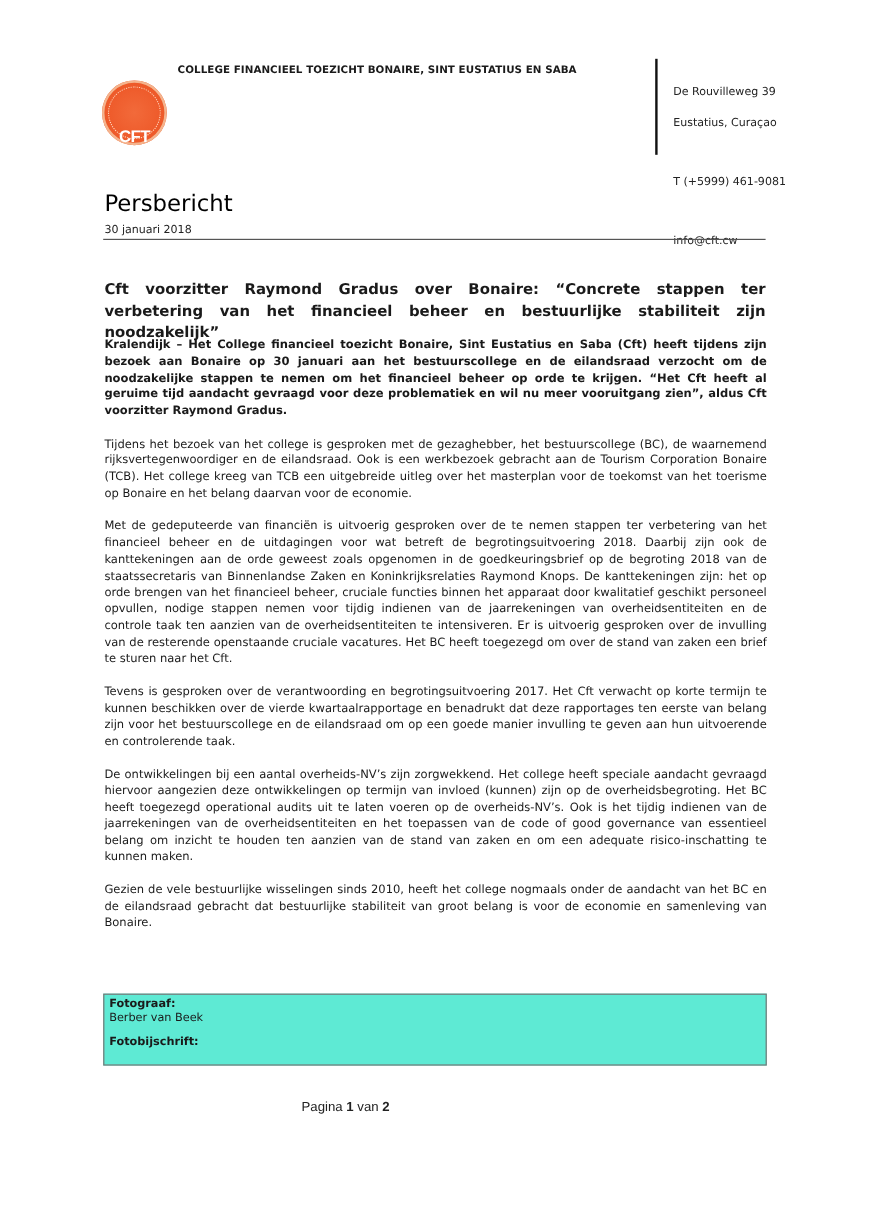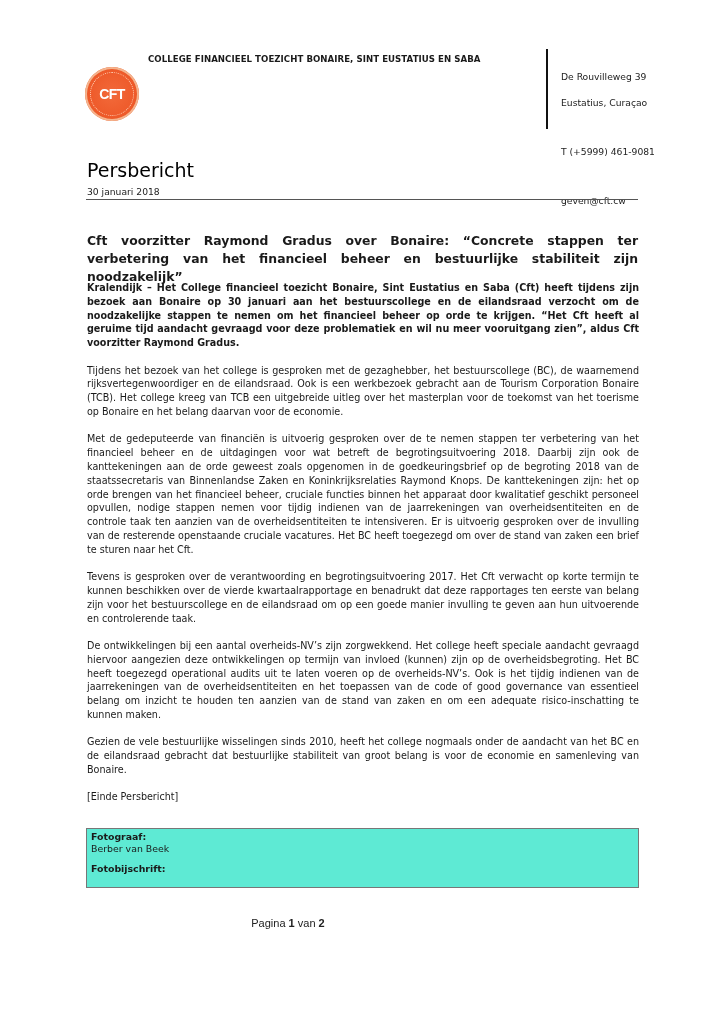--- a/index.html
+++ b/index.html
@@ -1,20 +1,20 @@
 <!DOCTYPE html>
 <html><head>
 <meta charset="utf-8">
 <style>
   html, body { margin: 0; padding: 0; background: #ffffff; }
   body { width: 724px; height: 1024px; position: relative; overflow: hidden;
          font-family: "DejaVu Sans", sans-serif; color: #1a1a1a; }
   .logo { position: absolute; left: 85px; top: 67px; width: 54px; height: 54px; border-radius: 50%;
           background: radial-gradient(circle, #f26a3a 0%, #ee5a2a 60%, #e85a22 100%);
-          box-shadow: 0 0 0 2px #f4b48e inset; display: flex; align-items: center; justify-content: center; }
+          box-shadow: 0 0 0 2px #f4b48e inset; display: flex; align-items: flex-end; justify-content: center; }
   .logo .ring { position: absolute; inset: 5px; border-radius: 50%; border: 1.5px dotted #ffd2b8; }
   .logo .txt { color: #fff; font-weight: bold; font-size: 14px; font-family: "Liberation Sans", sans-serif; position: relative; letter-spacing: -0.5px; }
   .org { position: absolute; left: 148px; top: 54px; font-size: 8.6px; font-weight: bold; letter-spacing: 0.05px; }
   .vline { position: absolute; left: 546px; top: 49px; width: 2px; height: 80px; background: #111; }
   .addr { position: absolute; left: 561px; top: 57px; font-size: 9.2px; line-height: 12px; color: #222; }
   .addr div { white-space: nowrap; margin-top: 14px; }
   .addr .gap { height: 9px; }
   .ptitle { position: absolute; left: 87px; top: 159px; font-size: 19px; color: #000000; }
   .pdate { position: absolute; left: 87px; top: 186px; font-size: 9.2px; color: #222; }
   .hr { position: absolute; left: 86px; top: 199px; width: 552px; height: 1px; background: #555; }
@@ -39,37 +39,36 @@
 <div class="org">COLLEGE FINANCIEEL TOEZICHT BONAIRE, SINT EUSTATIUS EN SABA</div>
 
 <div class="vline"></div>
 
 <div class="addr">
   <div>De Rouvilleweg 39</div>
   <div>Eustatius, Curaçao</div>
   <div class="gap"></div>
   <div>T (+5999) 461-9081</div>
   <div class="gap"></div>
-  <div>geven@cft.cw</div>
+  <div>info@cft.cw</div>
 </div>
 
 <div class="ptitle">Persbericht</div>
 <div class="pdate">30 januari 2018</div>
 <div class="hr"></div>
 
 <div class="headline">Cft voorzitter Raymond Gradus over Bonaire: “Concrete stappen ter verbetering van het financieel beheer en bestuurlijke stabiliteit zijn noodzakelijk”</div>
 
 <div class="content">
   <p class="lead">Kralendijk – Het College financieel toezicht Bonaire, Sint Eustatius en Saba (Cft) heeft tijdens zijn bezoek aan Bonaire op 30 januari aan het bestuurscollege en de eilandsraad verzocht om de noodzakelijke stappen te nemen om het financieel beheer op orde te krijgen. “Het Cft heeft al geruime tijd aandacht gevraagd voor deze problematiek en wil nu meer vooruitgang zien”, aldus Cft voorzitter Raymond Gradus.</p>
   <p>Tijdens het bezoek van het college is gesproken met de gezaghebber, het bestuurscollege (BC), de waarnemend rijksvertegenwoordiger en de eilandsraad. Ook is een werkbezoek gebracht aan de Tourism Corporation Bonaire (TCB). Het college kreeg van TCB een uitgebreide uitleg over het masterplan voor de toekomst van het toerisme op Bonaire en het belang daarvan voor de economie.</p>
   <p>Met de gedeputeerde van financiën is uitvoerig gesproken over de te nemen stappen ter verbetering van het financieel beheer en de uitdagingen voor wat betreft de begrotingsuitvoering 2018. Daarbij zijn ook de kanttekeningen aan de orde geweest zoals opgenomen in de goedkeuringsbrief op de begroting 2018 van de staatssecretaris van Binnenlandse Zaken en Koninkrijksrelaties Raymond Knops. De kanttekeningen zijn: het op orde brengen van het financieel beheer, cruciale functies binnen het apparaat door kwalitatief geschikt personeel opvullen, nodige stappen nemen voor tijdig indienen van de jaarrekeningen van overheidsentiteiten en de controle taak ten aanzien van de overheidsentiteiten te intensiveren. Er is uitvoerig gesproken over de invulling van de resterende openstaande cruciale vacatures. Het BC heeft toegezegd om over de stand van zaken een brief te sturen naar het Cft.</p>
   <p>Tevens is gesproken over de verantwoording en begrotingsuitvoering 2017. Het Cft verwacht op korte termijn te kunnen beschikken over de vierde kwartaalrapportage en benadrukt dat deze rapportages ten eerste van belang zijn voor het bestuurscollege en de eilandsraad om op een goede manier invulling te geven aan hun uitvoerende en controlerende taak.</p>
   <p>De ontwikkelingen bij een aantal overheids-NV’s zijn zorgwekkend. Het college heeft speciale aandacht gevraagd hiervoor aangezien deze ontwikkelingen op termijn van invloed (kunnen) zijn op de overheidsbegroting. Het BC heeft toegezegd operational audits uit te laten voeren op de overheids-NV’s. Ook is het tijdig indienen van de jaarrekeningen van de overheidsentiteiten en het toepassen van de code of good governance van essentieel belang om inzicht te houden ten aanzien van de stand van zaken en om een adequate risico-inschatting te kunnen maken.</p>
   <p>Gezien de vele bestuurlijke wisselingen sinds 2010, heeft het college nogmaals onder de aandacht van het BC en de eilandsraad gebracht dat bestuurlijke stabiliteit van groot belang is voor de economie en samenleving van Bonaire.</p>
-  <p>[Einde Persbericht]</p>
 </div>
 
 <div class="photo-box">
   <div class="lbl">Fotograaf:</div>
   <div>Berber van Beek</div>
   <div class="sp"></div>
   <div class="lbl">Fotobijschrift:</div>
 </div>
 
 <div class="footer">

